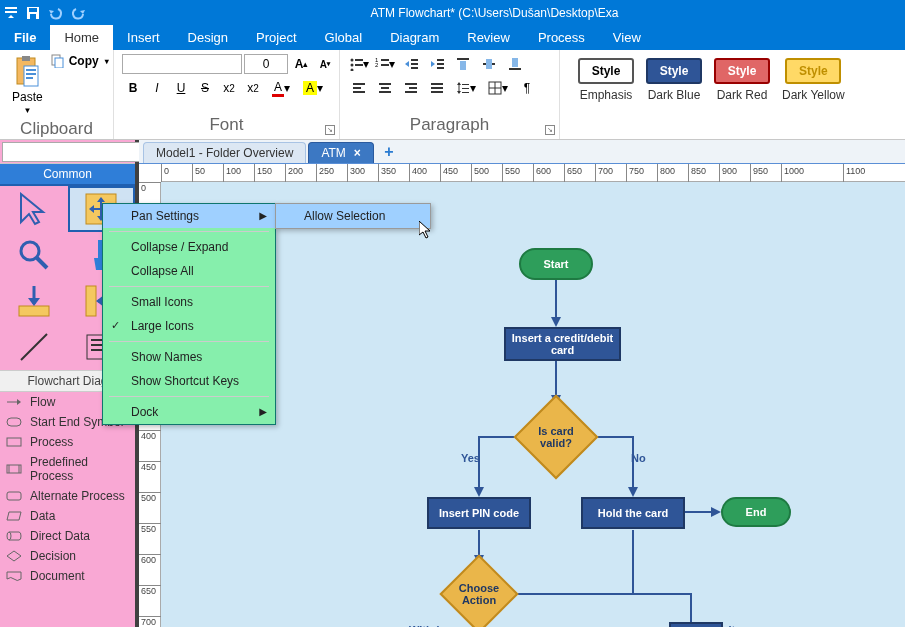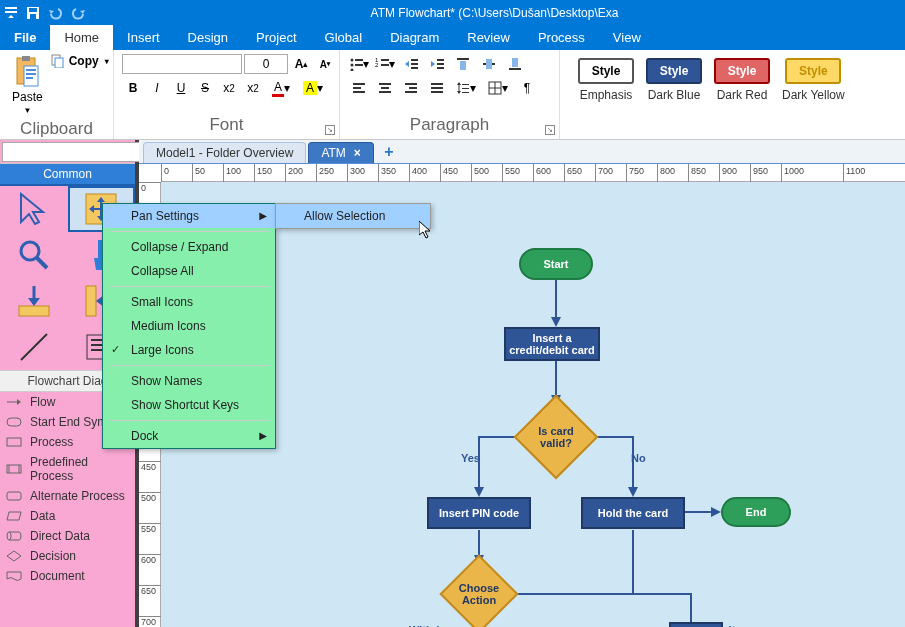--- a/index.html
+++ b/index.html
@@ -650,21 +650,21 @@
             <polygon points="560,330 550,325 550,335"></polygon>
           <line x1="318" y1="348" x2="318" y2="378"></line>
             <polygon points="318,383 313,373 323,373"></polygon>
           <polyline points="375,412 472,412 472,348"></polyline>
           <polyline points="354,412 530,412 530,440"></polyline>
         </svg>
 
         <div class="node n-start" style="left:358px;top:66px;width:74px;height:32px">
             <span>Start</span>
           </div>
-        <div class="node n-proc" style="left:343px;top:145px;width:96px;height:34px">
+        <div class="node n-proc" style="left:343px;top:145px;width:117px;height:34px">
             <span>Insert a credit/debit card</span>
           </div>
         <div class="node n-dec" style="left:365px;top:225px;width:60px;height:60px">
             <div class="diamond"></div>
             <div class="dtxt">Is card valid?</div>
           </div>
         <div class="edge-lbl" style="left:300px;top:270px">Yes</div>
         <div class="edge-lbl" style="left:470px;top:270px">No</div>
         <div class="node n-proc" style="left:266px;top:315px;width:104px;height:32px">
             <span>Insert PIN code</span>
@@ -691,21 +691,20 @@
   <div class="item hover"><span>Pan Settings</span><span class="arrow">▶</span>
     <div class="submenu" style="width:156px;">
       <div class="item hover"><span>Allow Selection</span></div>
     </div>
   </div>
   <div class="sep"></div>
   <div class="item">Collapse / Expand</div>
   <div class="item">Collapse All</div>
   <div class="sep"></div>
   <div class="item">Small Icons</div>
-  <div class="item">Medium Icons</div>
   <div class="item"><span class="check">✓</span><span>Large Icons</span></div>
   <div class="sep"></div>
   <div class="item">Show Names</div>
   <div class="item">Show Shortcut Keys</div>
   <div class="sep"></div>
   <div class="item"><span>Dock</span><span class="arrow">▶</span></div>
 </div>
 
 <svg class="cursor" style="left:419px;top:221px" width="16" height="20">
     <polygon points="0,0 0,14 4,11 7,17 9,16 6,10 11,10" fill="#fff" stroke="#000"></polygon>

